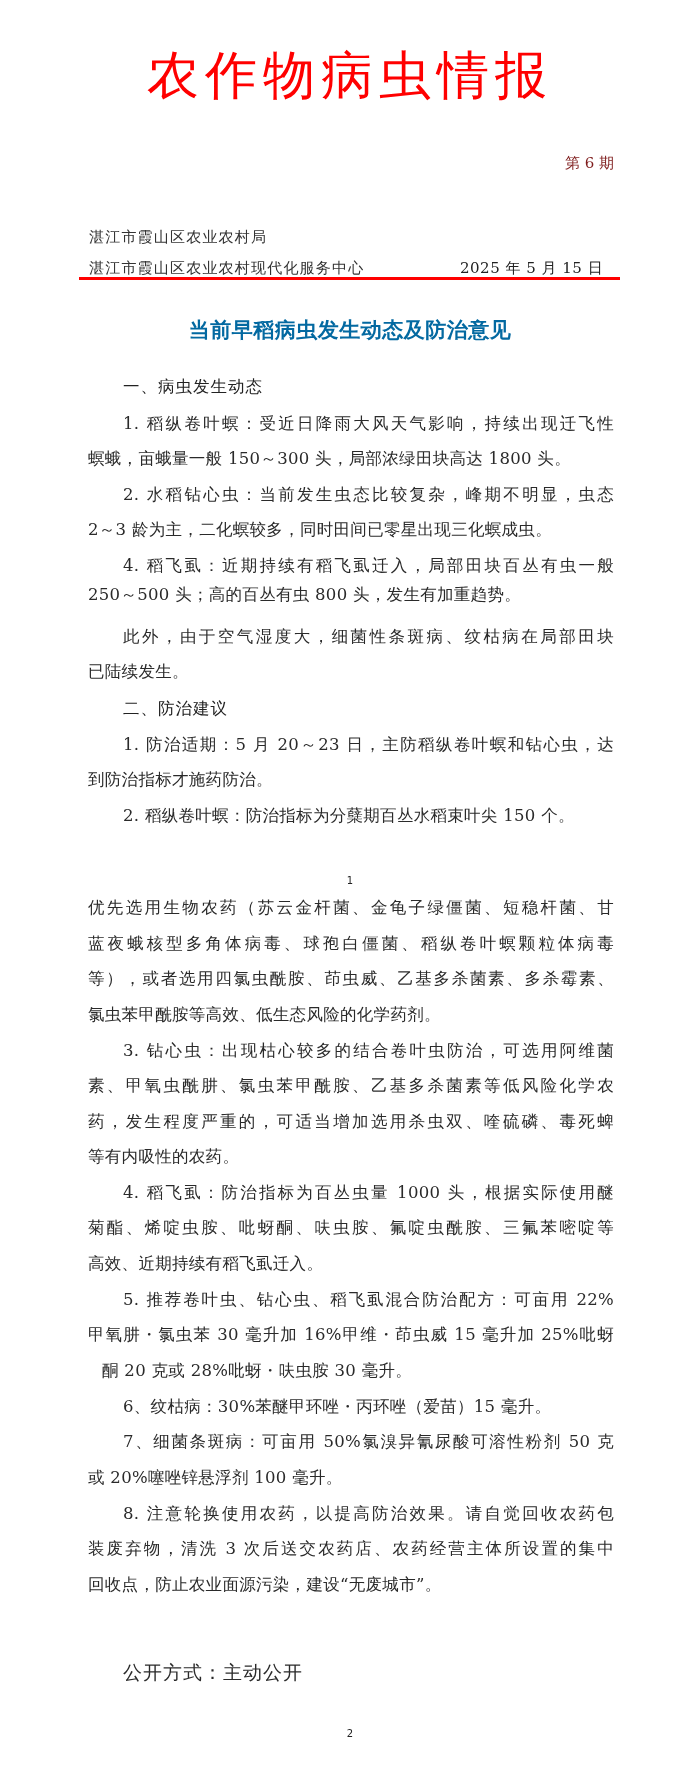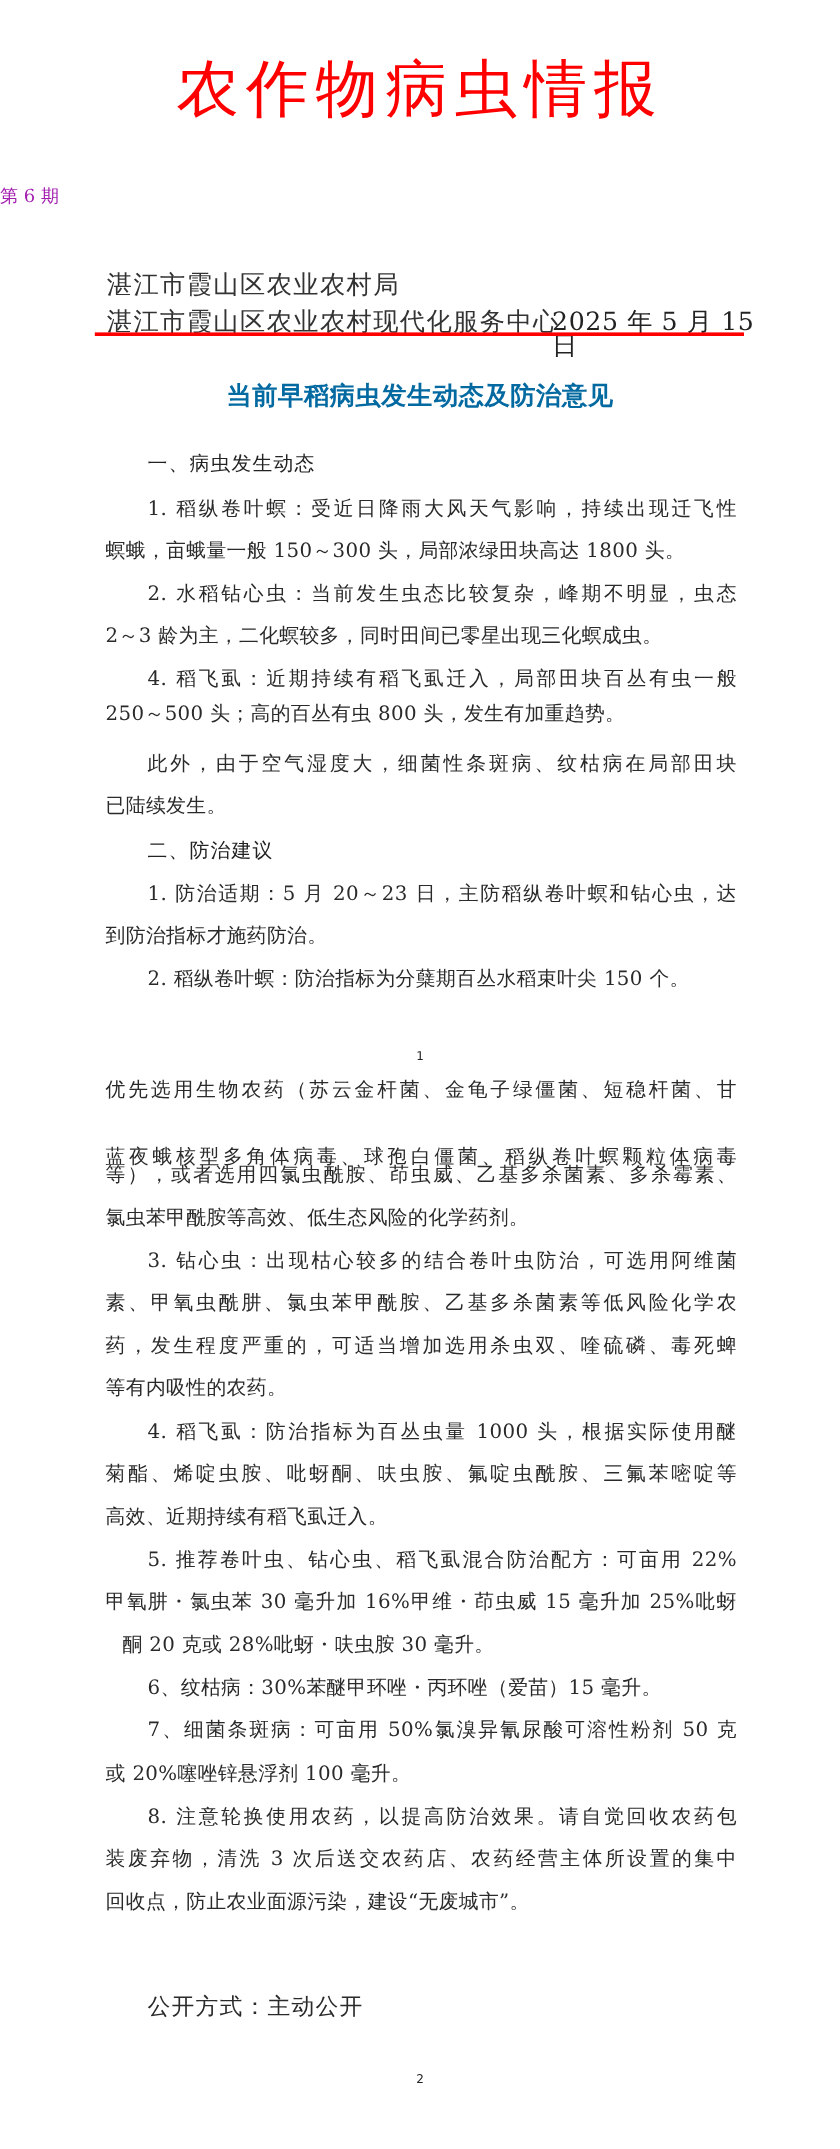--- a/index.html
+++ b/index.html
@@ -2,22 +2,22 @@
 <html><head>
 <meta charset="utf-8">
 <style>
   html, body { margin: 0; padding: 0; background: #ffffff; }
   body { width: 700px; height: 1791px; position: relative; overflow: hidden;
          font-family: "DejaVu Serif", "Liberation Serif", serif; color: #1a1a1a; }
   .abs { position: absolute; }
   .title { left: 0; width: 700px; top: 42px; text-align: center; color: #ff0000;
            font-family: "DejaVu Sans", sans-serif; font-size: 52px; letter-spacing: 6px;
            line-height: 66px; font-weight: normal; }
-  .issue { left: 0; width: 614px; top: 154px; text-align: left; font-size: 15px; color: #a21caf; }
-  .org { left: 89px; font-size: 21px; color: #333; letter-spacing: 1.2px; line-height: 20px; }
+  .issue { left: 0; width: 614px; top: 154px; text-align: right; font-size: 15px; color: #7f1d1d; }
+  .org { left: 89px; font-size: 15px; color: #333; letter-spacing: 1.2px; line-height: 20px; }
   .org-date { position: absolute; left: 371px; top: 0; letter-spacing: 0.5px; color: #222; }
   .rule { left: 79px; top: 277px; width: 541px; height: 3px; background: #ff0000; }
   .heading { left: 0; width: 700px; top: 316px; text-align: center; font-size: 21px;
              font-weight: bold; color: #0369a1; letter-spacing: 0.5px; }
   .line { left: 88px; width: 526px; font-size: 16.5px; line-height: 22px; white-space: nowrap;
           color: #2a2a2a; text-align: justify; text-align-last: justify; letter-spacing: 0.3px; }
   .line.indent { left: 123px; width: 491px; }
   .line.last { text-align-last: left; }
   .section-title { left: 123px; font-size: 16.5px; line-height: 22px; color: #222; letter-spacing: 1px; }
   .pageno { left: 0; width: 700px; text-align: center; font-size: 10px; color: #222;
@@ -52,21 +52,21 @@
 
 <div class="abs section-title" style="top:698px;">二、防治建议</div>
 
 <div class="abs line indent" style="top:734px;">1. 防治适期：5 月 20～23 日，主防稻纵卷叶螟和钻心虫，达</div>
 <div class="abs line last" style="top:769px;">到防治指标才施药防治。</div>
 <div class="abs line indent last" style="top:805px;">2. 稻纵卷叶螟：防治指标为分蘖期百丛水稻束叶尖 150 个。</div>
 
 <div class="abs pageno" style="top:875px;">1</div>
 
 <div class="abs line" style="top:897px;">优先选用生物农药（苏云金杆菌、金龟子绿僵菌、短稳杆菌、甘</div>
-<div class="abs line" style="top:933px;margin-top:20px;">蓝夜蛾核型多角体病毒、球孢白僵菌、稻纵卷叶螟颗粒体病毒</div>
+<div class="abs line" style="top:933px;">蓝夜蛾核型多角体病毒、球孢白僵菌、稻纵卷叶螟颗粒体病毒</div>
 <div class="abs line" style="top:968px;">等），或者选用四氯虫酰胺、茚虫威、乙基多杀菌素、多杀霉素、</div>
 <div class="abs line last" style="top:1004px;">氯虫苯甲酰胺等高效、低生态风险的化学药剂。</div>
 
 <div class="abs line indent" style="top:1040px;">3. 钻心虫：出现枯心较多的结合卷叶虫防治，可选用阿维菌</div>
 <div class="abs line" style="top:1075px;">素、甲氧虫酰肼、氯虫苯甲酰胺、乙基多杀菌素等低风险化学农</div>
 <div class="abs line" style="top:1111px;">药，发生程度严重的，可适当增加选用杀虫双、喹硫磷、毒死蜱</div>
 <div class="abs line last" style="top:1146px;">等有内吸性的农药。</div>
 
 <div class="abs line indent" style="top:1182px;">4. 稻飞虱：防治指标为百丛虫量 1000 头，根据实际使用醚</div>
 <div class="abs line" style="top:1217px;">菊酯、烯啶虫胺、吡蚜酮、呋虫胺、氟啶虫酰胺、三氟苯嘧啶等</div>

